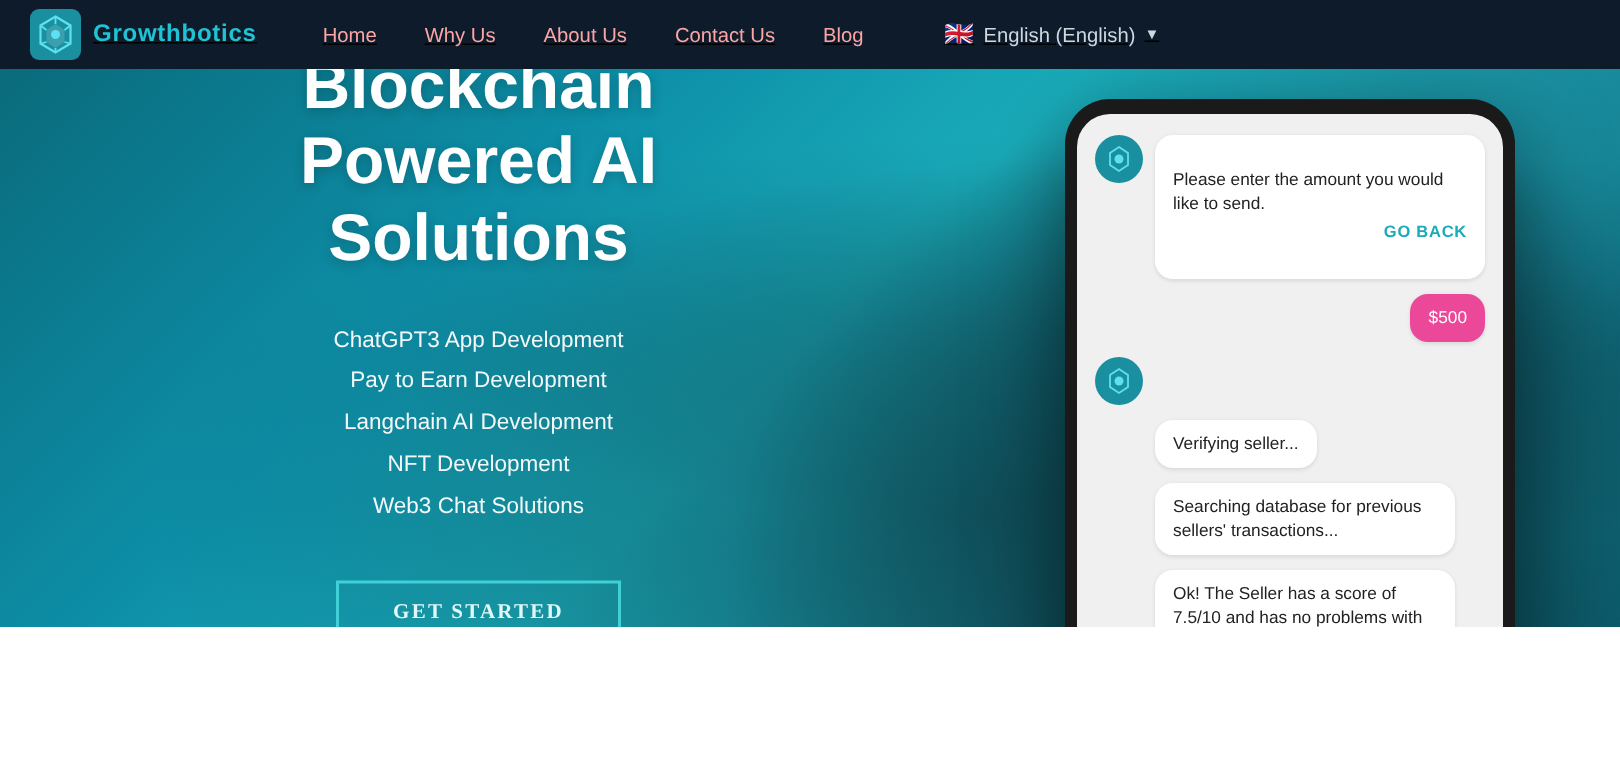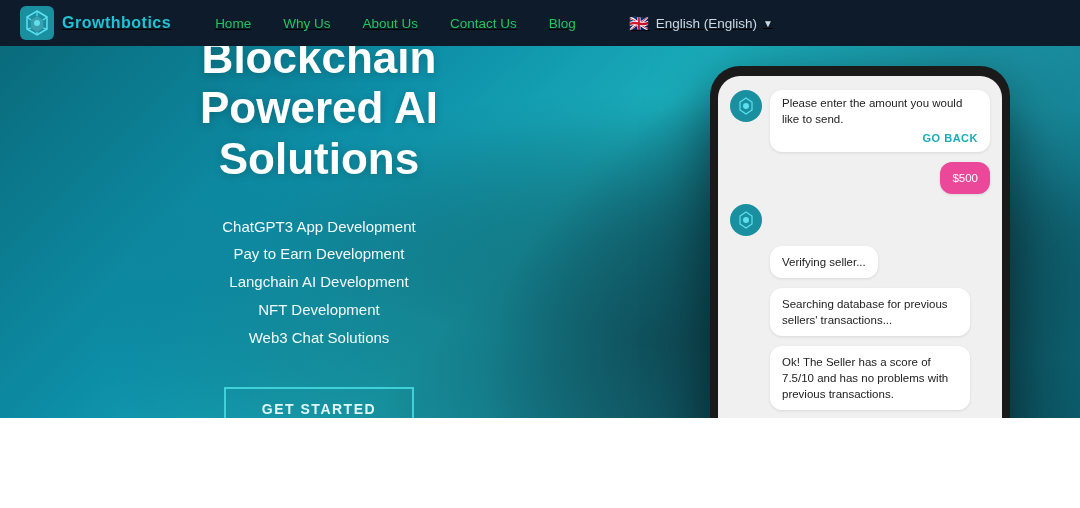--- a/index.html
+++ b/index.html
@@ -39,21 +39,21 @@
     }
     .logo-text span {
       color: #1fc3d4;
     }
     .nav-links {
       display: flex;
       align-items: center;
       gap: 4px;
     }
     .nav-link {
-      color: #22c55e;
+      color: #fca5a5;
       font-size: 13.5px;
       padding: 4px 14px;
       cursor: pointer;
       text-decoration: none;
       white-space: nowrap;
     }
     .lang-selector {
       display: flex;
       align-items: center;
       gap: 6px;
@@ -125,20 +125,21 @@
       display: inline-block;
       background: transparent;
       border: 2px solid #40d0d8;
       color: #e0f8fa;
       padding: 12px 36px;
       font-size: 14px;
       font-weight: 600;
       letter-spacing: 1.5px;
       cursor: pointer;
       text-transform: uppercase;
+      font-family: Liberation Serif, serif;
     }
 
     
     .phone-container {
       position: absolute;
       right: 60px;
       top: 20px;
       width: 310px;
       height: 440px;
     }
@@ -187,21 +188,21 @@
       box-shadow: 0 1px 3px rgba(0,0,0,0.1);
     }
     .bubble.user-bubble {
       background: #ec4899;
       color: white;
       border-radius: 12px;
     }
     .bubble-with-back {
       background: white;
       border-radius: 12px;
-      padding: 5px 12px;
+      padding: 22px 12px;
       font-size: 11.5px;
       color: #222;
       max-width: 220px;
       line-height: 1.4;
       box-shadow: 0 1px 3px rgba(0,0,0,0.1);
     }
     .go-back-row {
       display: flex;
       justify-content: flex-end;
       margin-top: 4px;

